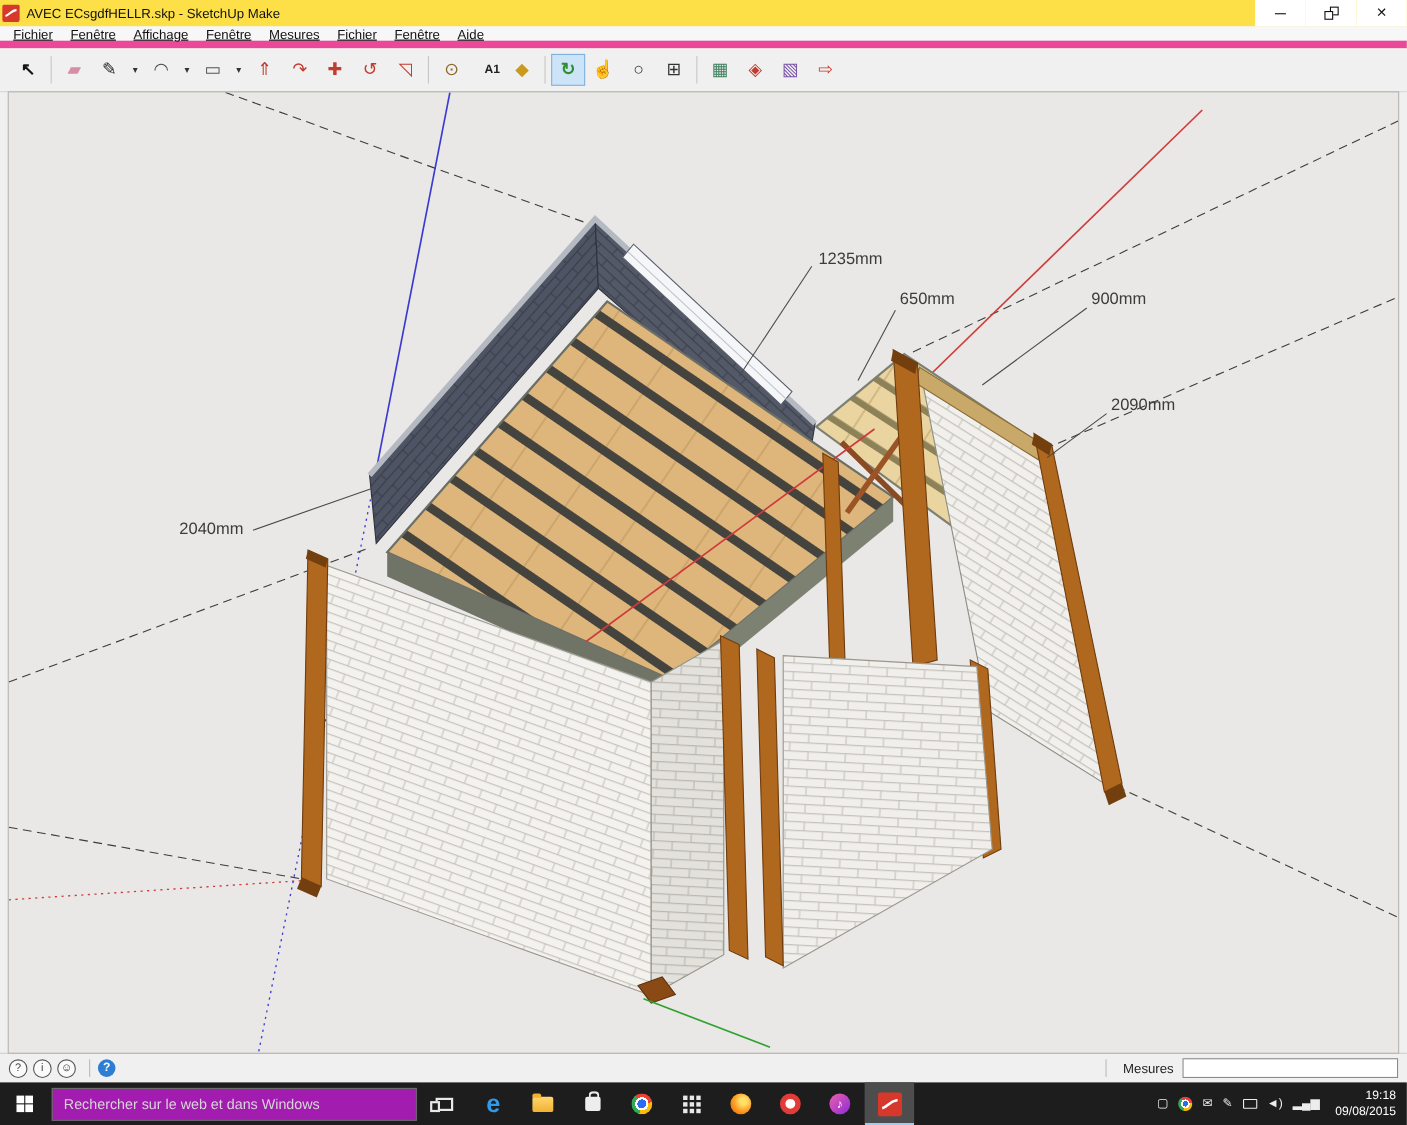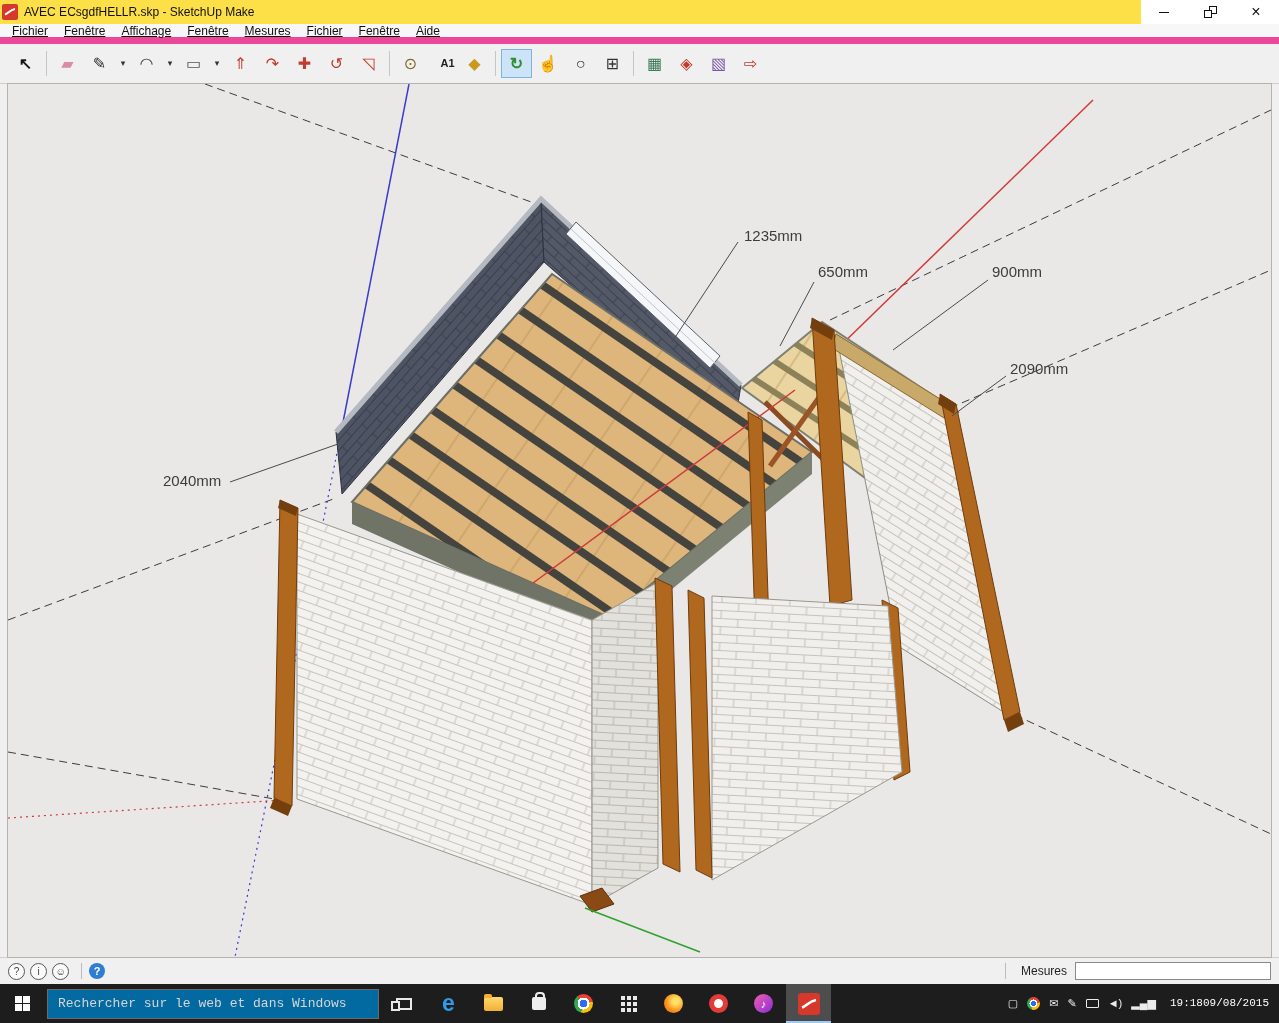--- a/index.html
+++ b/index.html
@@ -64,21 +64,21 @@
   .status-right { margin-left:auto; display:flex; align-items:center; gap:8px; }
   .measures-label { color:#222; }
   .measures { width:196px; height:18px; border:1px solid #8a8a8a; font-size:12px; padding:0 3px; background:#fff; font-family:"Liberation Sans",sans-serif; }
 
   
   .taskbar { height:39px; background:#1d1d1d; display:flex; align-items:center; flex:none; }
   .task-btn { height:39px; min-width:45px; background:transparent; border:none; display:flex; align-items:center; justify-content:center; padding:0; cursor:default; }
   .task-btn.active { background:#4d4d4d; box-shadow:inset 0 -2px 0 #9ccdf0; }
   .win-logo { display:grid; grid-template-columns:7px 7px; grid-template-rows:7px 7px; gap:1px; }
   .win-logo b { background:#fff; }
-  .tsearch { width:332px; height:30px; background:#0369a1; border:1px solid #6b6b6b; color:#eee; font-size:13px; padding:0 10px; margin:0 2px; font-family:Liberation Mono, monospace; }
+  .tsearch { width:332px; height:30px; background:#a21caf; border:1px solid #6b6b6b; color:#eee; font-size:13px; padding:0 10px; margin:0 2px; font-family:Liberation Sans, sans-serif; }
   .tsearch::placeholder { color:#d6d6d6; }
   .tv { width:16px; height:12px; border:2px solid #e8e8e8; position:relative; }
   .tv::before { content:""; position:absolute; left:-7px; top:1px; width:5px; height:6px; border:2px solid #e8e8e8; background:#1d1d1d; }
   .edge { font-size:23px; font-weight:bold; color:#2e9ae8; line-height:1; }
   .folder { width:19px; height:14px; background:linear-gradient(#ffd76e,#f0b132); border-radius:2px; position:relative; }
   .folder::before { content:""; position:absolute; top:-3px; left:0; width:8px; height:4px; background:#f0b132; border-radius:2px 2px 0 0; }
   .store { width:14px; height:13px; background:#ededed; border-radius:2px; position:relative; }
   .store::before { content:""; position:absolute; top:-5px; left:3px; width:6px; height:6px; border:2px solid #ededed; border-bottom:none; border-radius:4px 4px 0 0; }
   .chrome { width:19px; height:19px; border-radius:50%;
     background: radial-gradient(circle,#2a6df4 0 4px,#fff 4px 6px,rgba(255,255,255,0) 6px),
@@ -88,21 +88,21 @@
                 conic-gradient(from -40deg,#ea4335 0 120deg,#fbbc05 120deg 235deg,#34a853 235deg 360deg); }
   .grid9 { width:4px; height:4px; background:#e8e8e8; transform:translate(-6px,-6px);
     box-shadow:6px 0 0 #e8e8e8,12px 0 0 #e8e8e8,0 6px 0 #e8e8e8,6px 6px 0 #e8e8e8,12px 6px 0 #e8e8e8,0 12px 0 #e8e8e8,6px 12px 0 #e8e8e8,12px 12px 0 #e8e8e8; }
   .firefox { width:19px; height:19px; border-radius:50%; background:radial-gradient(circle at 62% 38%,#ffe066 0 3px,#ff9a22 9px,#e05e00 16px); }
   .opera { width:19px; height:19px; border-radius:50%; border:5px solid #e23c39; background:#fff; }
   .music { width:19px; height:19px; border-radius:50%; background:linear-gradient(135deg,#f05fae,#8a2bd8); display:flex; align-items:center; justify-content:center; color:#fff; font-size:11px; }
   .sk-ico svg { display:block; }
   .tray { margin-left:auto; display:flex; align-items:center; gap:9px; padding-right:10px; }
   .tray-ico { font-size:11px; color:#ececec; line-height:1; }
   .mon { width:13px; height:9px; border:1.5px solid #ececec; border-radius:1px; }
-  .clock { display:flex; align-items:flex-end; font-size:11px; color:#fff; line-height:1.3; margin-left:5px;font-family:Liberation Mono, monospace; }
+  .clock { display:flex; flex-direction:column; align-items:flex-end; font-size:11px; color:#fff; line-height:1.3; margin-left:5px; }
 </style>
 </head>
 <body>
 
 <div class="app" data-name="sketchup-window">
 
   <div class="titlebar" data-name="title-bar">
     <span class="app-icon" data-name="sketchup-logo-icon">
       <svg width="16" height="16" viewBox="0 0 16 16">
           <rect width="16" height="16" rx="2" fill="#d6382c"></rect>

